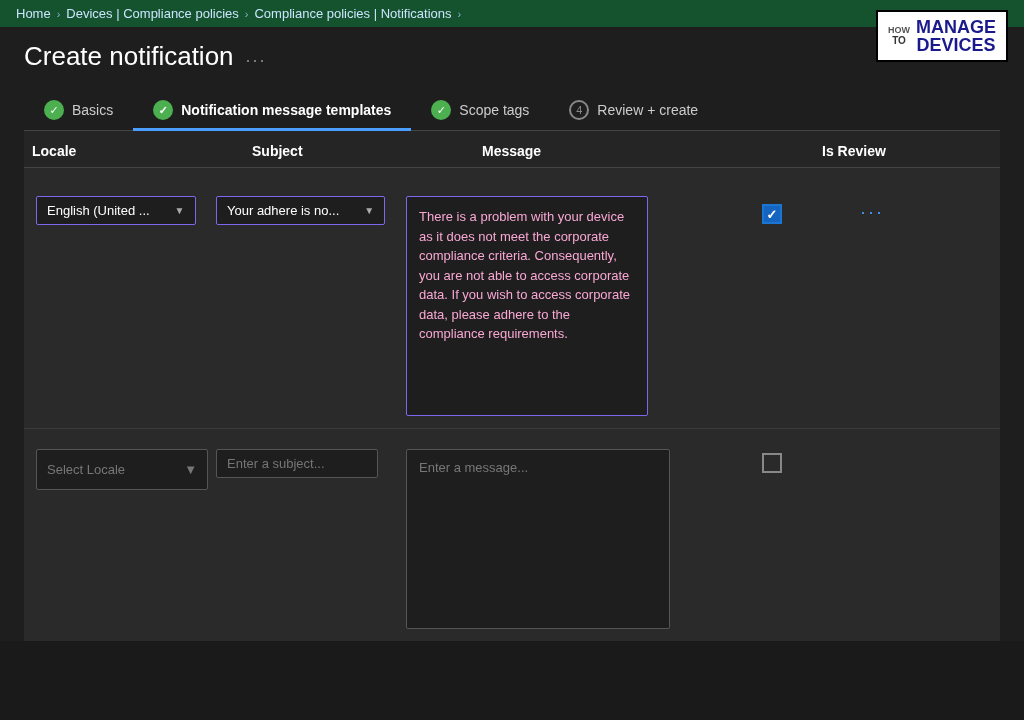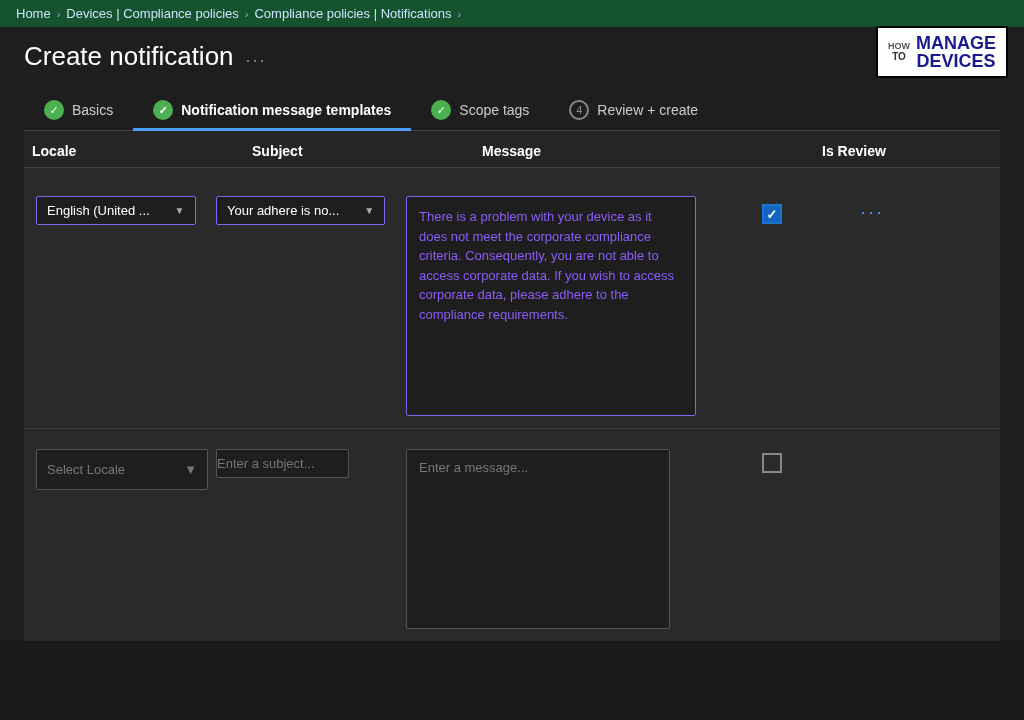--- a/index.html
+++ b/index.html
@@ -39,21 +39,21 @@
       color: #fff;
     }
     .title-ellipsis {
       color: #888;
       font-size: 18px;
       letter-spacing: 2px;
       cursor: pointer;
     }
     .logo-box {
       position: absolute;
-      top: 26px;
+      top: 10px;
       right: 16px;
       border: 2px solid #000;
       background: #fff;
       padding: 6px 10px;
       display: flex;
       align-items: center;
       gap: 6px;
     }
     .logo-how-to {
       display: flex;
@@ -180,26 +180,26 @@
       font-size: 13px;
       min-width: 140px;
     }
     .dropdown-btn .chevron-down {
       font-size: 10px;
       color: #aaa;
     }
     .message-box {
       background: #1e1e1e;
       border: 1.5px solid #7b68ee;
-      color: #8b5cf6;
+      color: #f9a8d4;
       padding: 10px 12px;
       border-radius: 2px;
       font-size: 13px;
       line-height: 1.5;
-      width: 290px;
+      width: 242px;
       min-height: 220px;
     }
     .message-placeholder {
       background: #1e1e1e;
       border: 1px solid #555;
       color: #777;
       padding: 10px 12px;
       border-radius: 2px;
       font-size: 13px;
       width: 264px;
@@ -234,24 +234,24 @@
       color: #4a9eff;
       font-size: 18px;
       cursor: pointer;
       letter-spacing: 2px;
       padding: 4px 8px;
     }
     .input-field {
       background: #1e1e1e;
       border: 1px solid #555;
       color: #777;
-      padding: 6px 0;
-      border-radius: 2px;
-      font-size: 13px;
-      width: 133px;
+      padding: 6px 10px;
+      border-radius: 2px;
+      font-size: 13px;
+      width: 162px;
     }
     .row-top { align-items: flex-start; padding-top: 12px; }
     .locale-select-2 {
       background: #1e1e1e;
       border: 1px solid #555;
       color: #777;
       padding: 12px 10px;
       border-radius: 2px;
       font-size: 13px;
       min-width: 140px;

